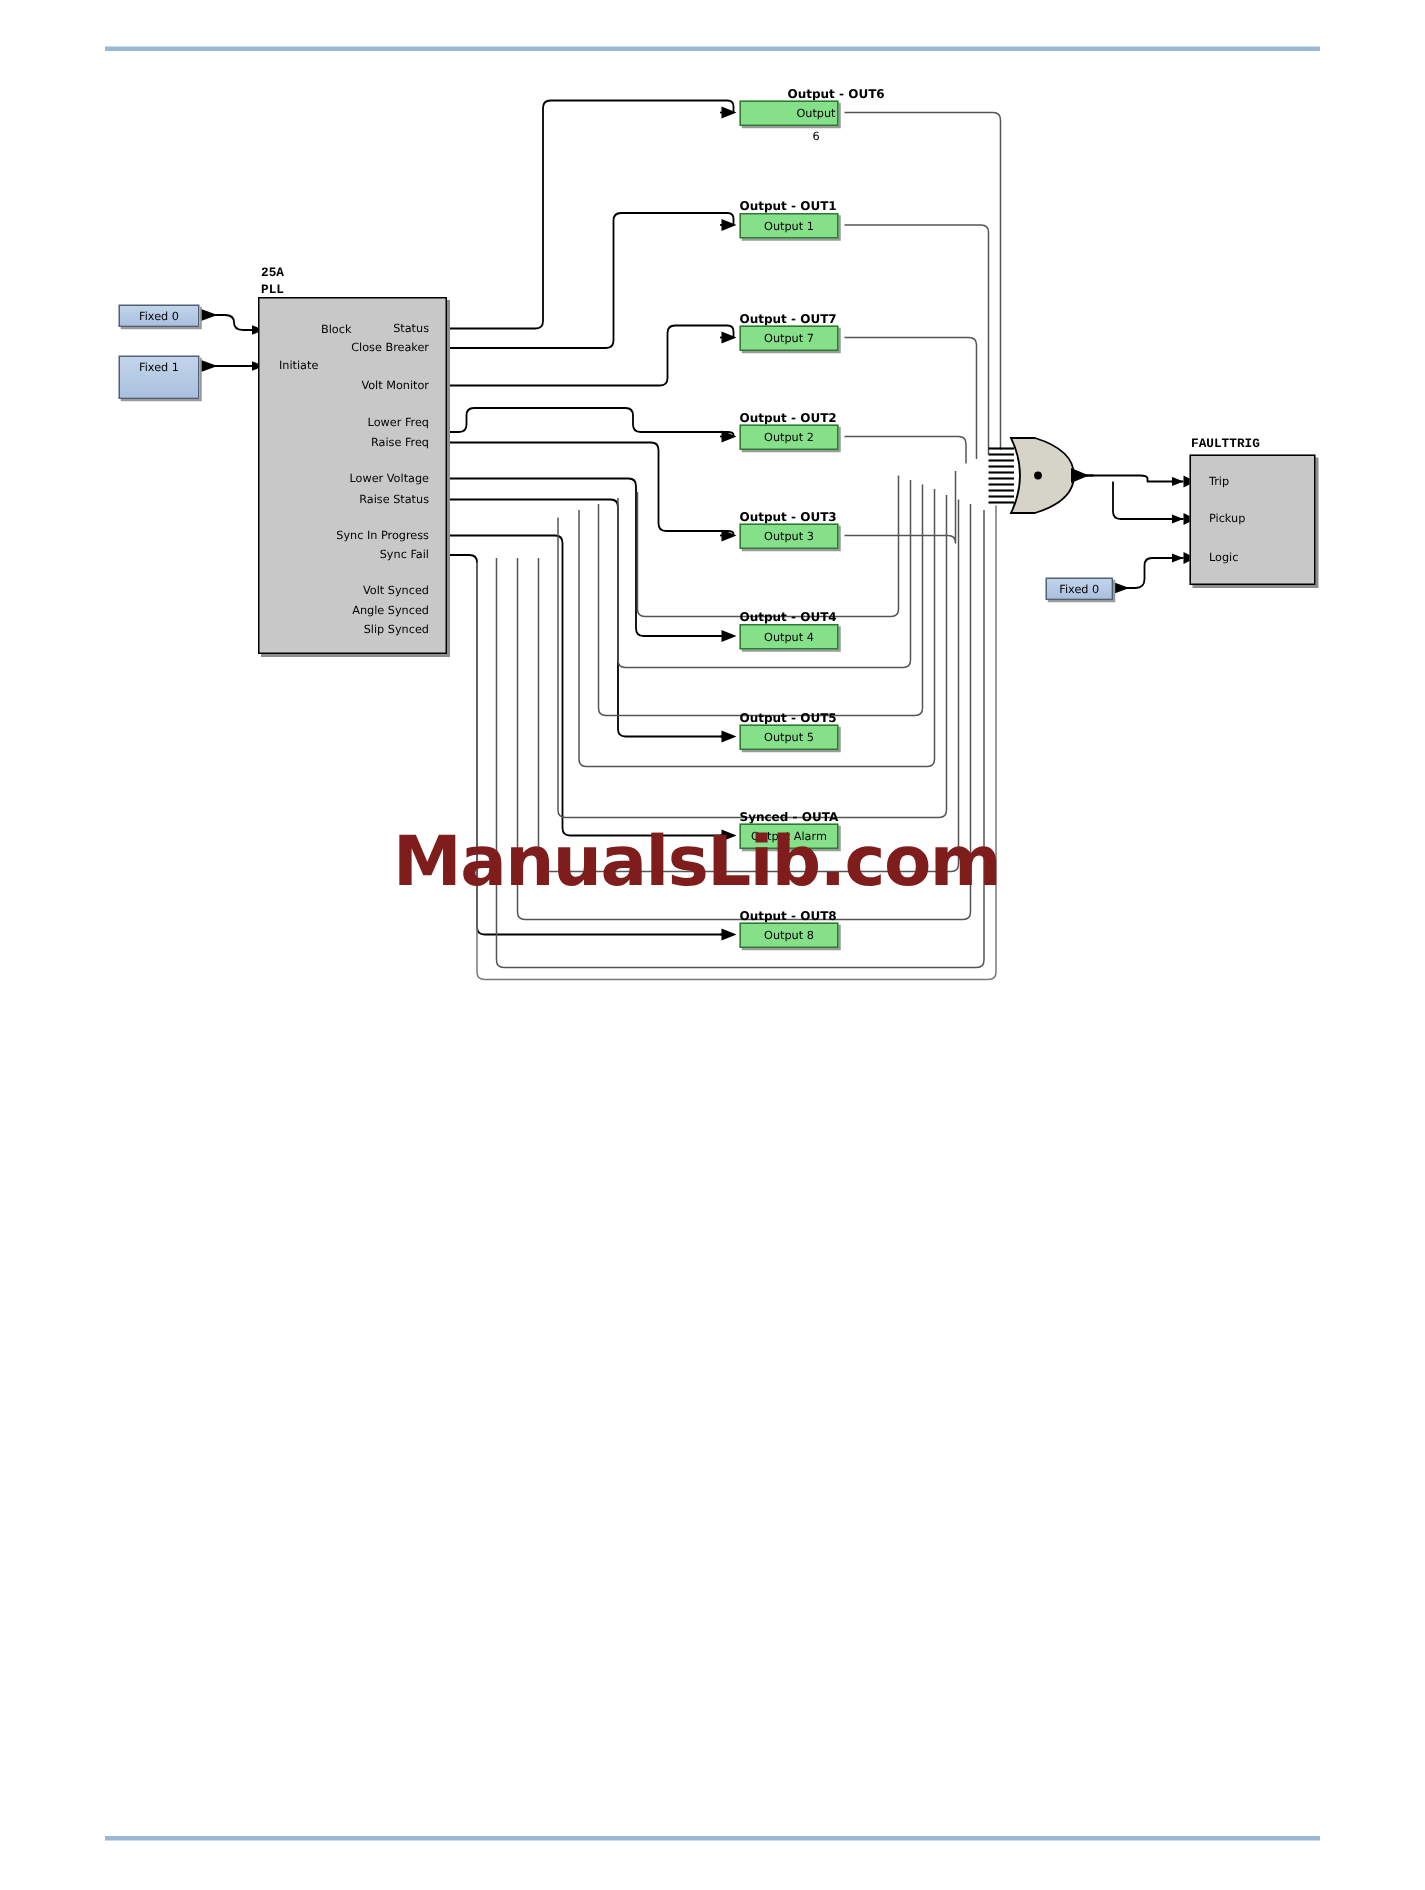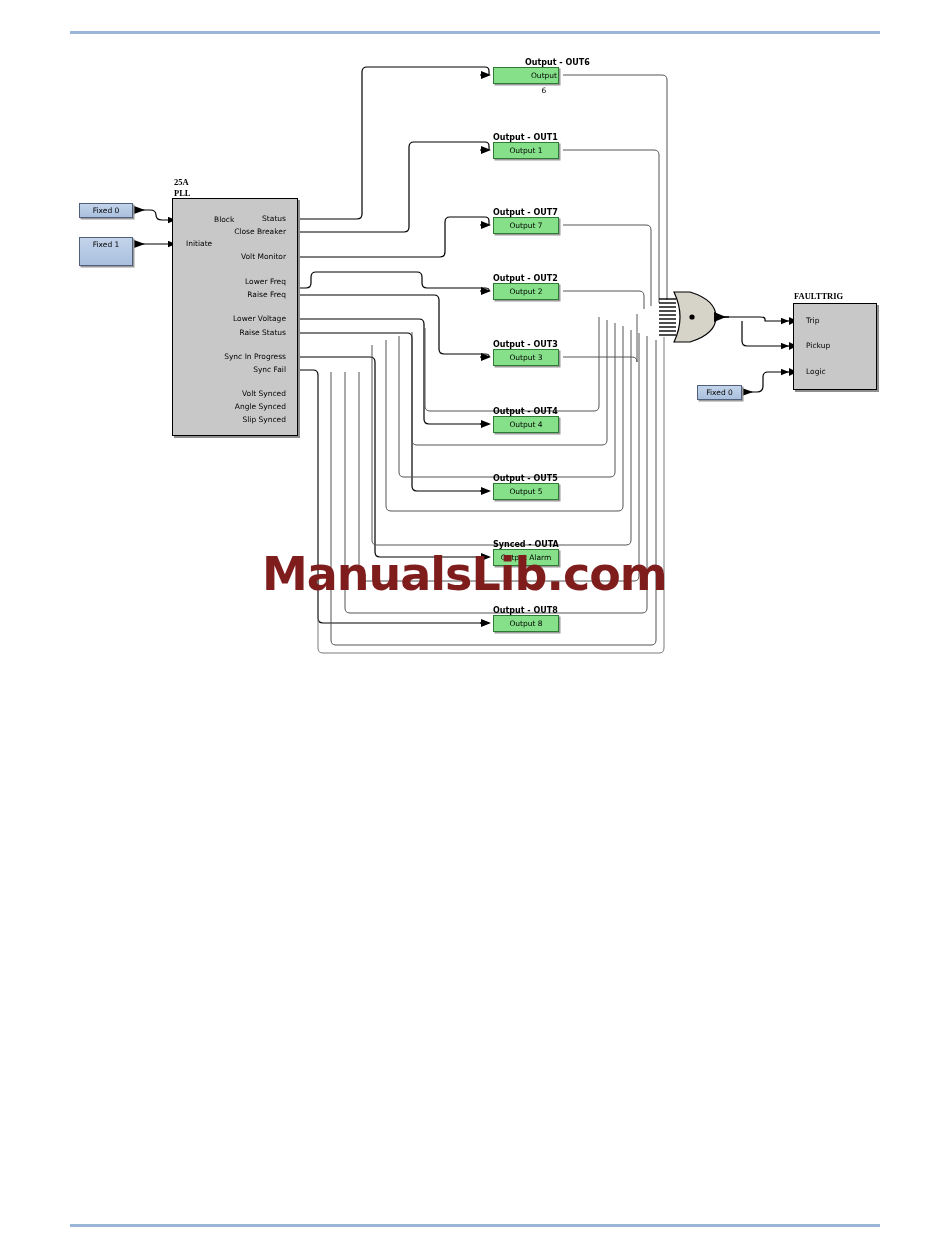--- a/index.html
+++ b/index.html
@@ -63,21 +63,21 @@
     box-sizing: border-box;
     z-index: 10;
   }
   .gray-block {
     background: #c8c8c8;
     border: 1px solid #000000;
     box-shadow: 2px 2px 0 #8e8e8e;
   }
   .blk-title {
     position: absolute;
-    font-family: Liberation Serif, serif;
+    font-family: Liberation Mono, monospace;
     font-weight: bold;
     font-size: 8.5px;
     color: #000000;
     white-space: pre;
     line-height: 10px;
     z-index: 12;
   }
   .pin-label {
     position: absolute;
     font-family: "DejaVu Sans", sans-serif;

